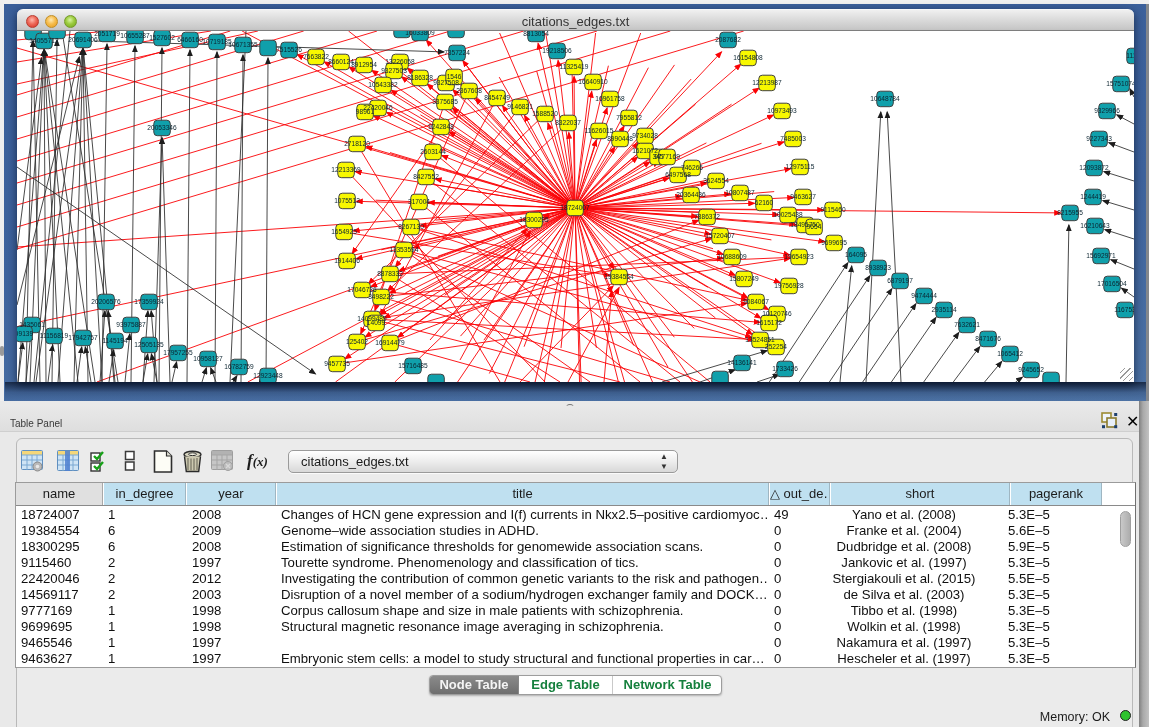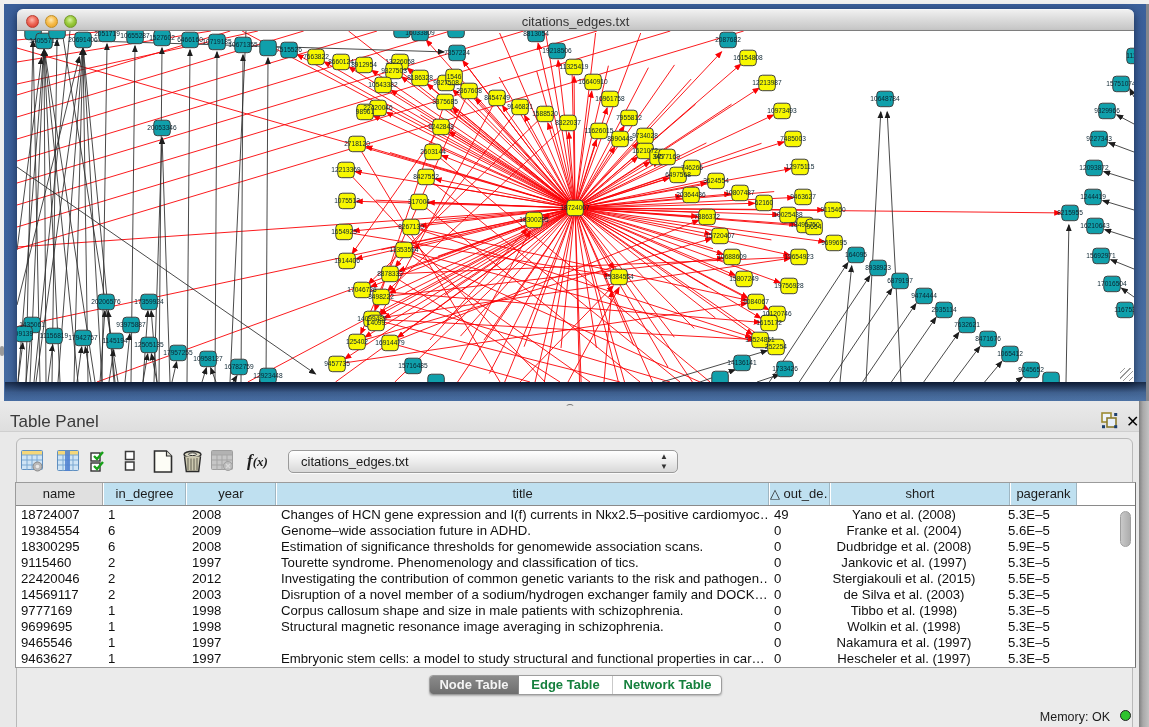--- a/index.html
+++ b/index.html
@@ -11,21 +11,21 @@
 .tl{position:absolute;top:7px;width:13px;height:13px;border-radius:50%}
 #tl-r{left:9px;top:4.5px;background:radial-gradient(circle at 5px 4px,#ffb8ad,#ee6a5a 45%,#d8352a 90%);border:1px solid #b93c30}
 #tl-y{left:28px;top:4.5px;background:radial-gradient(circle at 5px 4px,#ffe9b3,#f6bd4e 45%,#e9a023 90%);border:1px solid #c08e27}
 #tl-g{left:47px;top:4.5px;background:radial-gradient(circle at 5px 4px,#d8f5a2,#9bcb3d 45%,#79ad21 90%);border:1px solid #74982a}
 #canvas{position:absolute;left:0;top:22px;width:1117px;height:351px;background:#ffffff;overflow:hidden}
 #graph{position:absolute;left:0;top:0}
 #grip{position:absolute;right:1px;bottom:1px;width:13px;height:13px;background:
  repeating-linear-gradient(135deg,transparent 0 3px,#9a9a9a 3px 4px)}
 #panel{position:absolute;left:0px;top:401px;width:1149px;height:326px;background:#e9e9e9}
 #phead{position:absolute;left:0;top:4px;width:1140px;height:27px;background:linear-gradient(#e9e9e9,#dedede);border-bottom:1px solid #cfcfcf}
-#phead .t{position:absolute;left:10px;top:7px;font-size:17px;color:#3a3a3a}
+#phead .t{position:absolute;left:10px;top:13px;font-size:10px;color:#3a3a3a}
 #grab{position:absolute;left:566px;top:-4px;font-size:12px;color:#777}
 #rightstrip-bot{position:absolute;left:1139px;top:0;width:10px;height:326px;background:linear-gradient(90deg,#808080,#a9a9a9 40%,#c2c2c2)}
 #float-ic{position:absolute;left:1101px;top:11px;width:16px;height:16px}
 #close-ic{position:absolute;left:1126px;top:11px;width:12px;height:13px}
 #inner{position:absolute;left:16px;top:37px;width:1117px;height:634px;border:1px solid #b9b9b9;border-radius:6px;background:#ebebeb}
 #toolbar{position:absolute;left:16px;top:37px;width:946px;height:44px}
 .tbi{position:absolute;top:12px}
 #combo{position:absolute;left:288px;top:49px;width:390px;height:23px;border:1px solid #9a9a9a;border-radius:5px;background:linear-gradient(#ffffff,#ededed 50%,#d8d8d8);box-shadow:0 1px 1px rgba(255,255,255,.8);font-size:13px;color:#1a1a1a;line-height:21px;padding-left:12px}
 #combo .arr{position:absolute;right:9px;top:1px;font-size:8px;color:#333;line-height:10px;text-align:center}
 #table{position:absolute;left:15px;top:81px;width:1121px;height:186px;background:#fff;border:1px solid #9b9b9b;border-right:1px solid #707070}
@@ -678,37 +678,37 @@
 </div>
   <div id="combo">citations_edges.txt<div class="arr">▲<br>▼</div></div>
   <div id="table">
         <div class="hr" style="width:1119px">
           <div class="hc gray" style="left:0;width:87px">name</div>
           <div class="hc" style="left:88px;width:82px">in_degree</div>
           <div class="hc" style="left:171px;width:89px">year</div>
           <div class="hc" style="left:261px;width:492px">title</div>
           <div class="hc" style="left:754px;width:60px">△ out_de…</div>
           <div class="hc" style="left:815px;width:179px">short</div>
-          <div class="hc" style="left:995px;width:66px">pagerank</div>
+          <div class="hc" style="left:995px;width:91px">pagerank</div>
         </div>
         <div id="rows">
           <div class="tr">
             <div class="c0">18724007</div>
             <div class="c1">1</div>
             <div class="c2">2008</div>
             <div class="c3">Changes of HCN gene expression and I(f) currents in Nkx2.5–positive cardiomyoc…</div>
             <div class="c4">49</div>
             <div class="c5">Yano et al. (2008)</div>
             <div class="c6">5.3E–5</div>
           </div>
 <div class="tr">
             <div class="c0">19384554</div>
             <div class="c1">6</div>
             <div class="c2">2009</div>
-            <div class="c3">Genome–wide association future in ADHD.</div>
+            <div class="c3">Genome–wide association studies in ADHD.</div>
             <div class="c4">0</div>
             <div class="c5">Franke et al. (2004)</div>
             <div class="c6">5.6E–5</div>
           </div>
 <div class="tr">
             <div class="c0">18300295</div>
             <div class="c1">6</div>
             <div class="c2">2008</div>
             <div class="c3">Estimation of significance thresholds for genomewide association scans.</div>
             <div class="c4">0</div>

